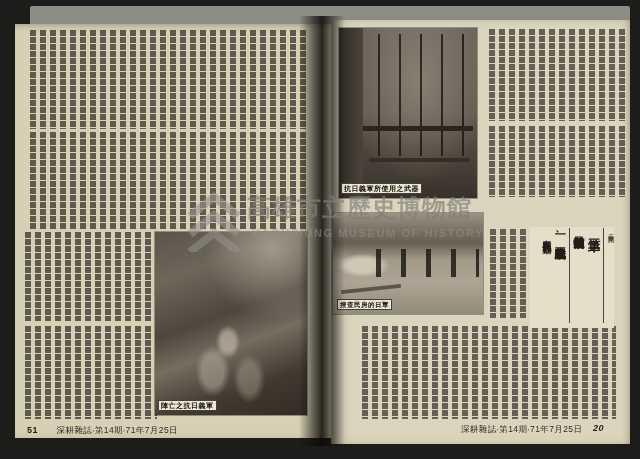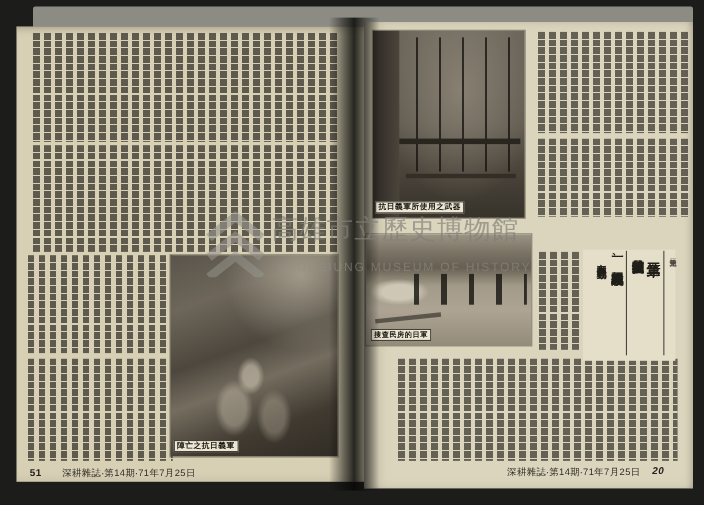--- a/index.html
+++ b/index.html
@@ -85,25 +85,25 @@
   .hd-title{font-size:11px;font-weight:bold;}
   .hd-label{font-size:12.5px;font-weight:bold;margin-top:1px;}
   .hd-note{font-size:6.5px;color:#3a362f;margin-top:2px;}
   .vrule{width:1px;height:95px;background:#4a463f;}
   
   .footer{position:absolute;font-size:8.5px;color:#2e2b26;white-space:nowrap;letter-spacing:0.4px;}
   .pagenum{font-weight:bold;font-size:9px;color:#23211c;}
   
   .wm{position:absolute;z-index:40;pointer-events:none;}
   .wm-zh{
-    left:247px;top:192px;font-size:24px;font-weight:normal;letter-spacing:1px;
+    left:247px;top:192px;font-size:24px;font-weight:bold;letter-spacing:1px;
     color:rgba(128,127,121,0.68);white-space:nowrap;
   }
   .wm-en{
-    left:252px;top:237px;font-size:11px;font-weight:normal;letter-spacing:1.6px;
+    left:252px;top:227px;font-size:11px;font-weight:bold;letter-spacing:1.6px;
     color:rgba(145,144,137,0.55);white-space:nowrap;
   }
   .wm-logo{left:178px;top:192px;width:72px;height:60px;}
 </style>
 </head>
 <body>
 
 <div class="stage">
 
   <div class="topband"></div>

